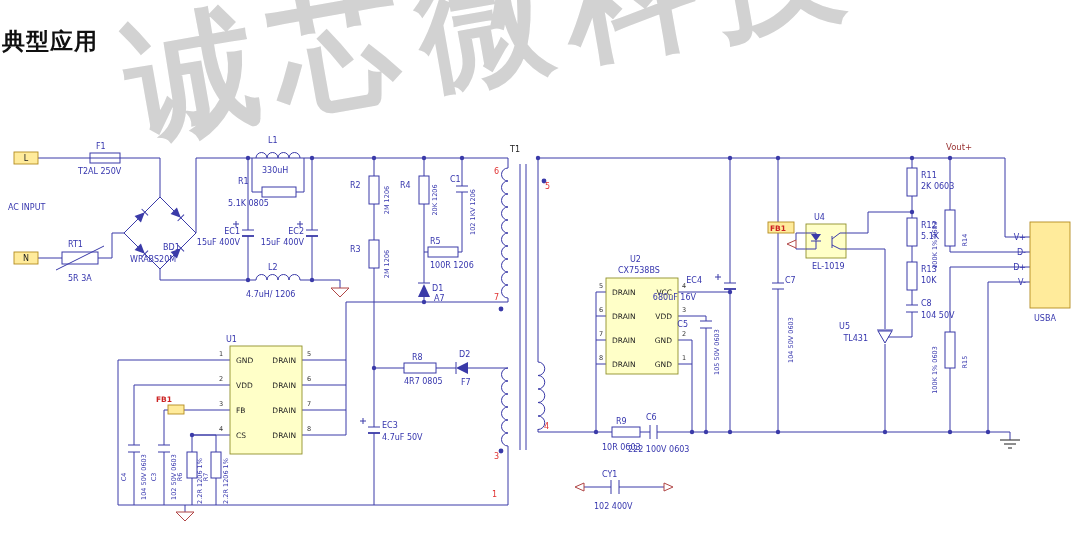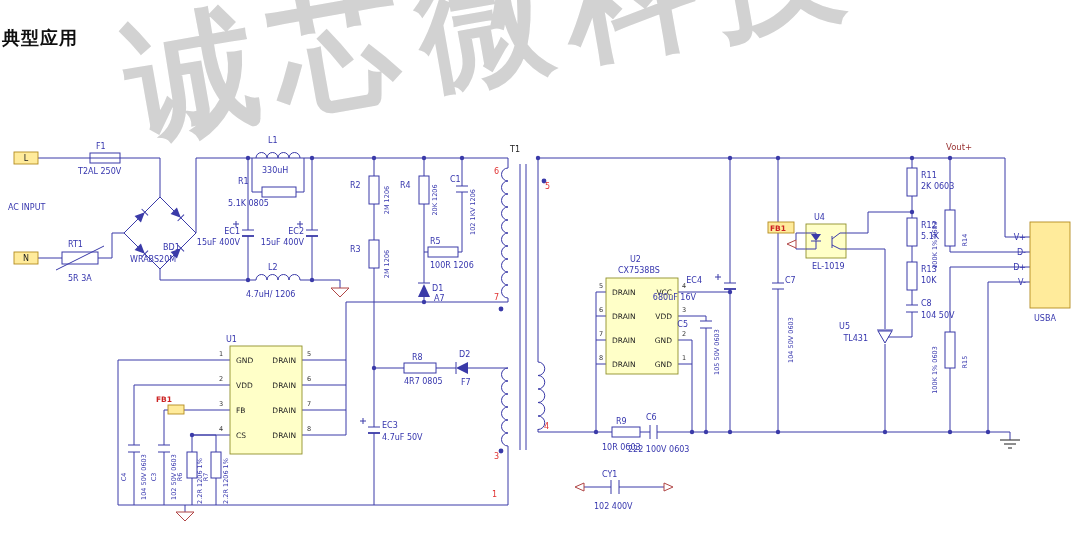--- a/index.html
+++ b/index.html
@@ -1,21 +1,21 @@
 <!DOCTYPE html>
 <html><head>
 <meta charset="utf-8">
 <style>
   html,body{margin:0;padding:0;background:#fff}
   #stage{position:relative;width:1081px;height:542px;overflow:hidden;background:#fff;
          font-family:"DejaVu Sans",sans-serif}
   #wm{position:absolute;left:112px;top:0;font-size:132px;font-weight:bold;letter-spacing:16px;
       color:#c3c3c3;opacity:.75;transform:rotate(-10deg);transform-origin:0 0;white-space:nowrap;
       z-index:0;pointer-events:none}
-  #title{position:absolute;left:2px;top:26px;font-size:18px;font-weight:bold;color:#101010;
+  #title{position:absolute;left:2px;top:26px;font-size:23px;font-weight:bold;color:#101010;
          z-index:2;letter-spacing:1px}
   svg{position:absolute;left:0;top:0;z-index:1}
   svg text{font-family:"DejaVu Sans",sans-serif}
   .t {font-size:8px;fill:#3535ad}
   .tv{font-size:6.5px;fill:#3535ad}
   .tk{font-size:8px;fill:#222}
   .ts{font-size:7.5px;fill:#222}
   .tn{font-size:6.5px;fill:#333}
   .tr{font-size:8px;fill:#e03232}
   .tm{font-size:7.5px;fill:#cc2222;font-weight:bold}

